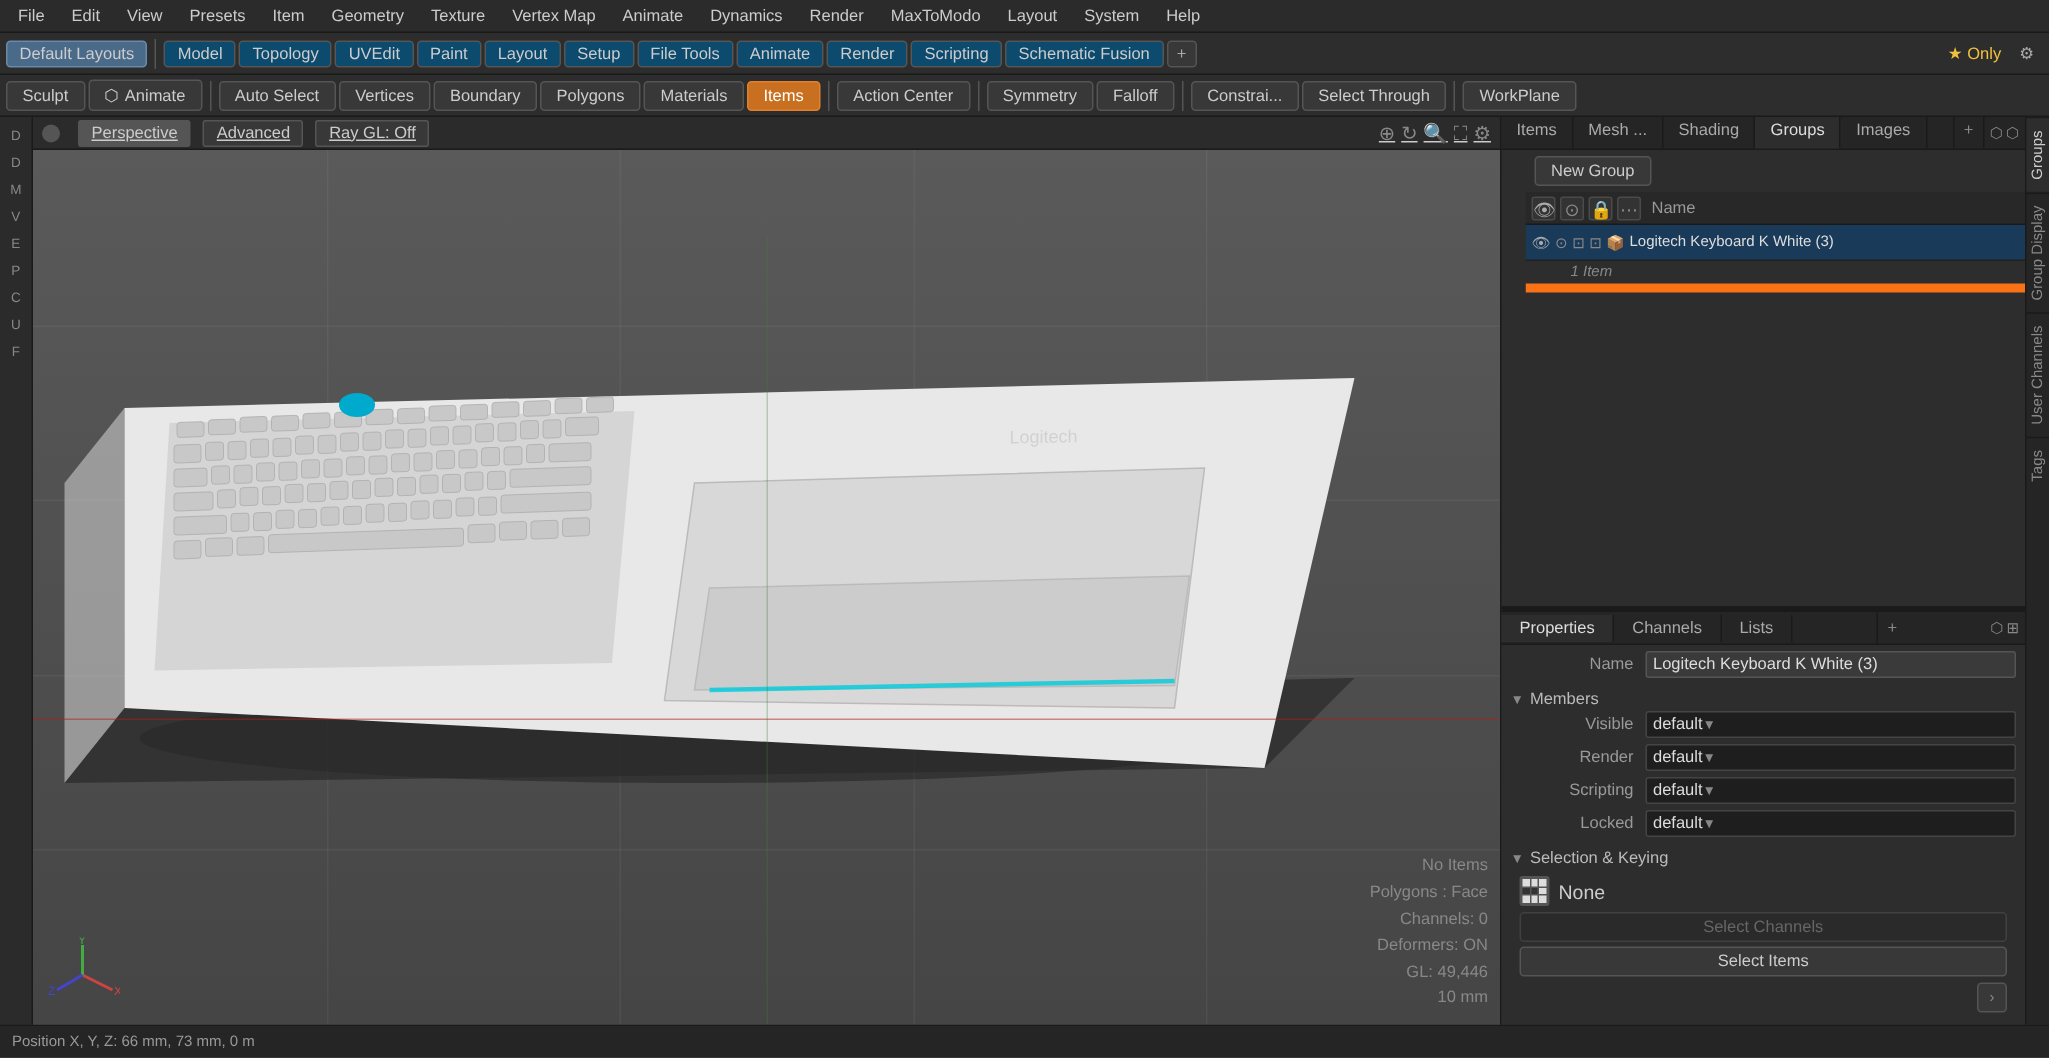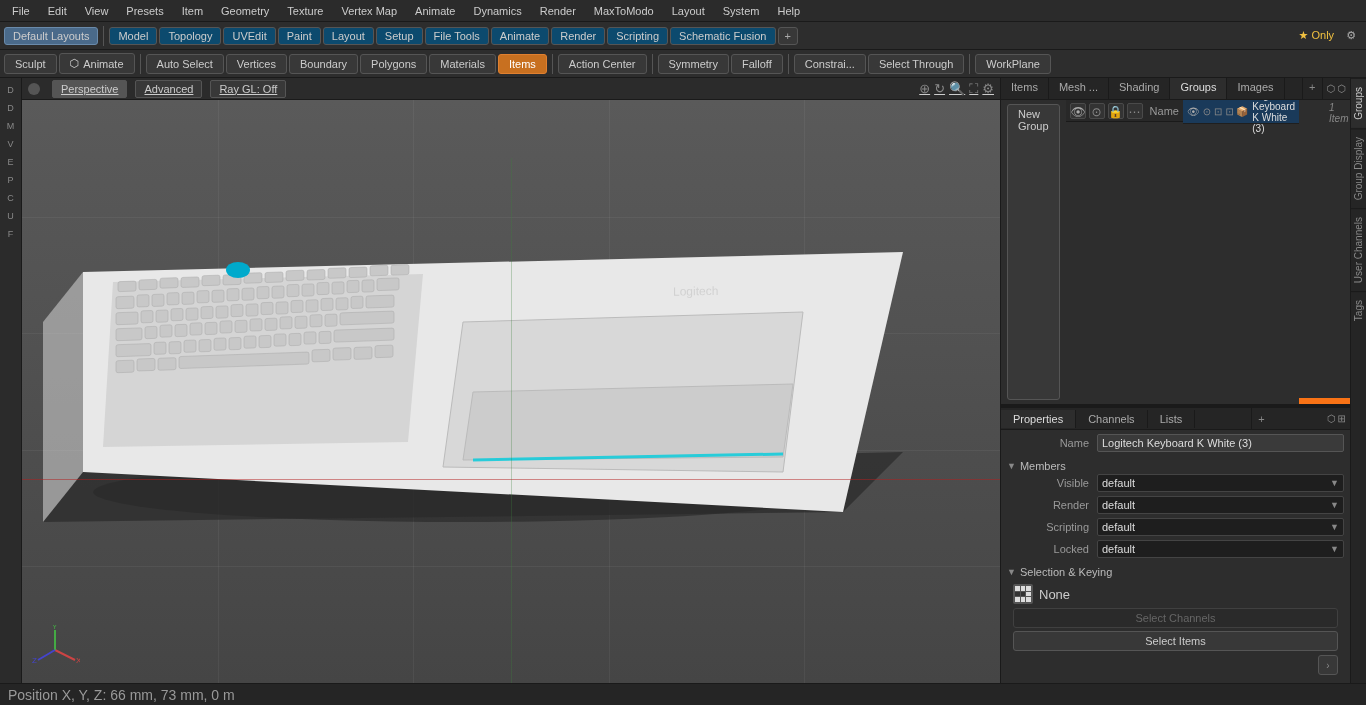--- a/index.html
+++ b/index.html
@@ -58,21 +58,21 @@
     
     #right-panel { width: 350px; background: #2d2d2d; border-left: 1px solid #1a1a1a; display: flex; flex-direction: column; }
 
     
     #rp-tabs { display: flex; height: 22px; background: #252525; border-bottom: 1px solid #1a1a1a; }
     .rp-tab { padding: 3px 10px; cursor: pointer; font-size: 11px; color: #aaa; border-right: 1px solid #1a1a1a; }
     .rp-tab-active { background: #2d2d2d; color: #ddd; }
     .rp-tab-plus { padding: 3px 6px; cursor: pointer; color: #888; margin-left: auto; border-left: 1px solid #1a1a1a; }
 
     
-    #items-panel { display: flex; flex: 1; overflow: hidden; }
+    #items-panel { display: flex; flex-direction: column; flex: 1; overflow: hidden; margin-left: 16px; }
 
     
     #new-group-btn { margin: 4px 6px; padding: 3px 10px; background: #383838; border: 1px solid #555; border-radius: 3px; cursor: pointer; font-size: 11px; color: #ccc; width: fit-content; }
 
     
     #items-list-toolbar { display: flex; align-items: center; height: 22px; background: #282828; border-bottom: 1px solid #1a1a1a; padding: 0 4px; gap: 3px; }
     .ilt-icon { width: 16px; height: 16px; cursor: pointer; color: #888; font-size: 12px; text-align: center; line-height: 16px; background: #333; border: 1px solid #4a4a4a; border-radius: 2px; }
 
     
     .item-row { display: flex; align-items: center; height: 24px; padding: 0 4px; border-bottom: 1px solid #1f1f1f; cursor: pointer; background: #2d2d2d; }
@@ -90,21 +90,21 @@
     .props-tab-plus { margin-left: auto; padding: 0 6px; cursor: pointer; color: #888; border-left: 1px solid #1a1a1a; height: 22px; line-height: 22px; }
     .props-icons { display: flex; gap: 2px; margin-left: auto; align-items: center; padding-right: 4px; }
 
     
     #props-content { padding: 4px 6px; }
     .prop-row { display: flex; align-items: center; margin-bottom: 4px; }
     .prop-label { width: 90px; font-size: 11px; color: #999; text-align: right; padding-right: 8px; flex-shrink: 0; }
     .prop-value { flex: 1; background: #1e1e1e; border: 1px solid #444; border-radius: 2px; padding: 2px 6px; font-size: 11px; color: #ddd; }
     .prop-section { font-size: 11px; color: #bbb; padding: 4px 0 2px 0; display: flex; align-items: center; gap: 4px; }
     .prop-section-arrow { color: #888; font-size: 9px; }
-    .prop-select { flex: 1; background: #1e1e1e; border: 1px solid #444; border-radius: 2px; padding: 2px 4px; font-size: 11px; color: #ddd; display: flex; align-items: center; justify-content: space-between; cursor: pointer; }
+    .prop-select { flex: 1; background: #1e1e1e; border: 1px solid #444; border-radius: 2px; padding: 2px 4px; font-size: 11px; color: #ddd; display: flex; align-items: center; cursor: pointer; }
     .prop-select-arrow { color: #888; font-size: 9px; }
 
     
     #sel-keying { padding: 4px 6px; }
     .sk-none-row { display: flex; align-items: center; gap: 6px; margin-bottom: 4px; }
     .sk-grid-icon { width: 20px; height: 20px; background: #555; display: grid; grid-template-columns: 1fr 1fr 1fr; gap: 1px; padding: 2px; border-radius: 2px; }
     .sk-grid-cell { background: #333; }
     .sk-grid-cell-active { background: #ddd; }
     .sk-none-label { font-size: 13px; color: #ccc; }
     .sk-btn { flex: 1; background: #383838; border: 1px solid #555; border-radius: 3px; padding: 3px 8px; font-size: 11px; color: #ccc; cursor: pointer; text-align: center; margin-bottom: 3px; }
@@ -113,21 +113,21 @@
 
     
     #right-vtabs { width: 16px; background: #252525; display: flex; flex-direction: column; border-left: 1px solid #1a1a1a; }
     .rvt-item { writing-mode: vertical-rl; text-orientation: mixed; transform: rotate(180deg); padding: 8px 2px; font-size: 10px; color: #888; cursor: pointer; border-bottom: 1px solid #1a1a1a; }
     .rvt-active { background: #2d2d2d; color: #ccc; }
 
     
     #kb-svg { position: absolute; top: 50%; left: 50%; transform: translate(-52%, -48%); }
 
     
-    #pos-bar { height: 22px; background: #252525; border-top: 1px solid #1a1a1a; display: flex; align-items: center; padding: 0 8px; font-size: 14px; color: #999; }
+    #pos-bar { height: 22px; background: #252525; border-top: 1px solid #1a1a1a; display: flex; align-items: center; padding: 0 8px; font-size: 10px; color: #999; }
   </style>
 </head>
 <body>
 
 <div id="menu-bar">
   <div class="menu-item">File</div>
   <div class="menu-item">Edit</div>
   <div class="menu-item">View</div>
   <div class="menu-item">Presets</div>
   <div class="menu-item">Item</div>
@@ -375,20 +375,28 @@
         <line x1="450" y1="268" x2="760" y2="262" stroke="#00ccdd" stroke-width="3" opacity="0.8"></line>
 
         <ellipse cx="215" cy="78" rx="12" ry="8" fill="#00aacc"></ellipse>
 
         <text x="650" y="115" font-size="12" fill="#bbb" opacity="0.5" transform="skewY(-1)">Logitech</text>
       </svg>
 
       <div id="axis-line-x" style="top:65%; background: rgba(180,30,30,0.5); height:1px; position:absolute; left:0; right:0;"></div>
       <div style="position:absolute; top:10%; left:50%; width:1px; height:90%; background:rgba(60,130,60,0.3);"></div>
 
+      <div id="viewport-status">
+        <div>No Items</div>
+        <div>Polygons : Face</div>
+        <div>Channels: 0</div>
+        <div>Deformers: ON</div>
+        <div>GL: 49,446</div>
+        <div>10 mm</div>
+      </div>
 
       <div id="axis-indicator">
         <svg width="50" height="50" viewBox="0 0 50 50">
           <line x1="25" y1="25" x2="45" y2="35" stroke="#cc4444" stroke-width="2"></line>
           <line x1="25" y1="25" x2="25" y2="5" stroke="#44aa44" stroke-width="2"></line>
           <line x1="25" y1="25" x2="8" y2="35" stroke="#4444cc" stroke-width="2"></line>
           <text x="46" y="38" font-size="8" fill="#cc4444">X</text>
           <text x="22" y="4" font-size="8" fill="#44aa44">Y</text>
           <text x="2" y="38" font-size="8" fill="#4444cc">Z</text>
         </svg>

